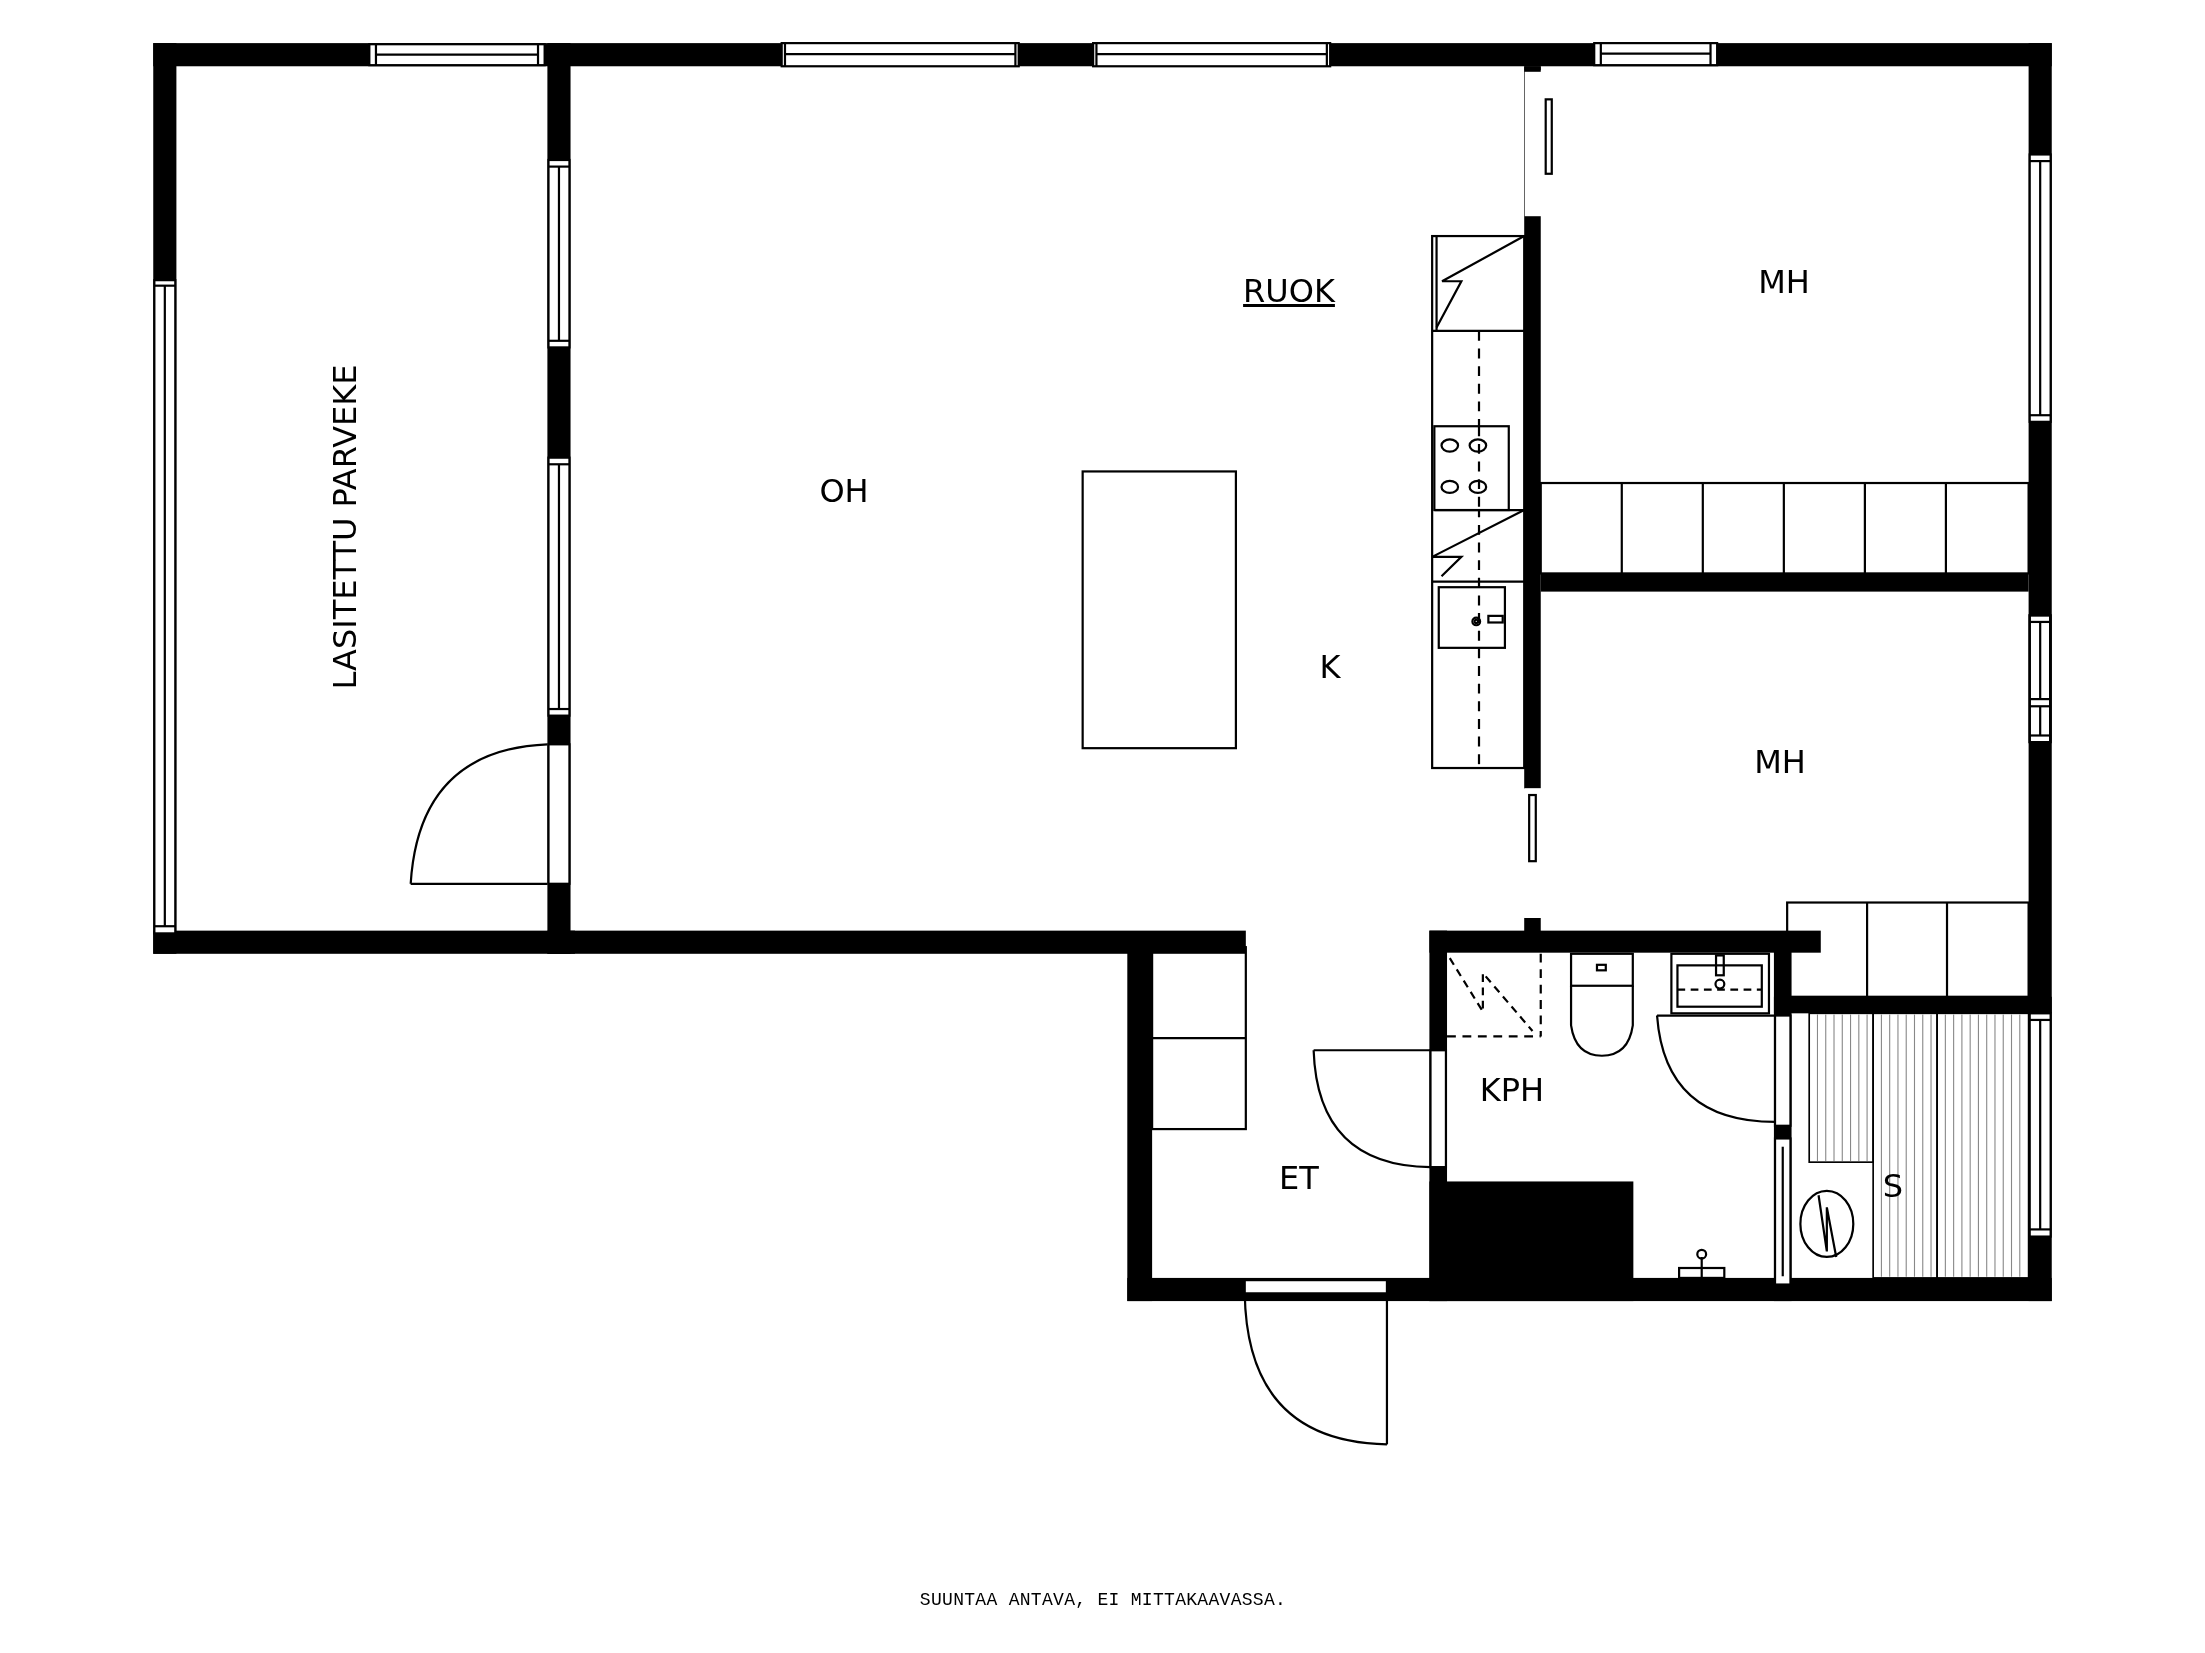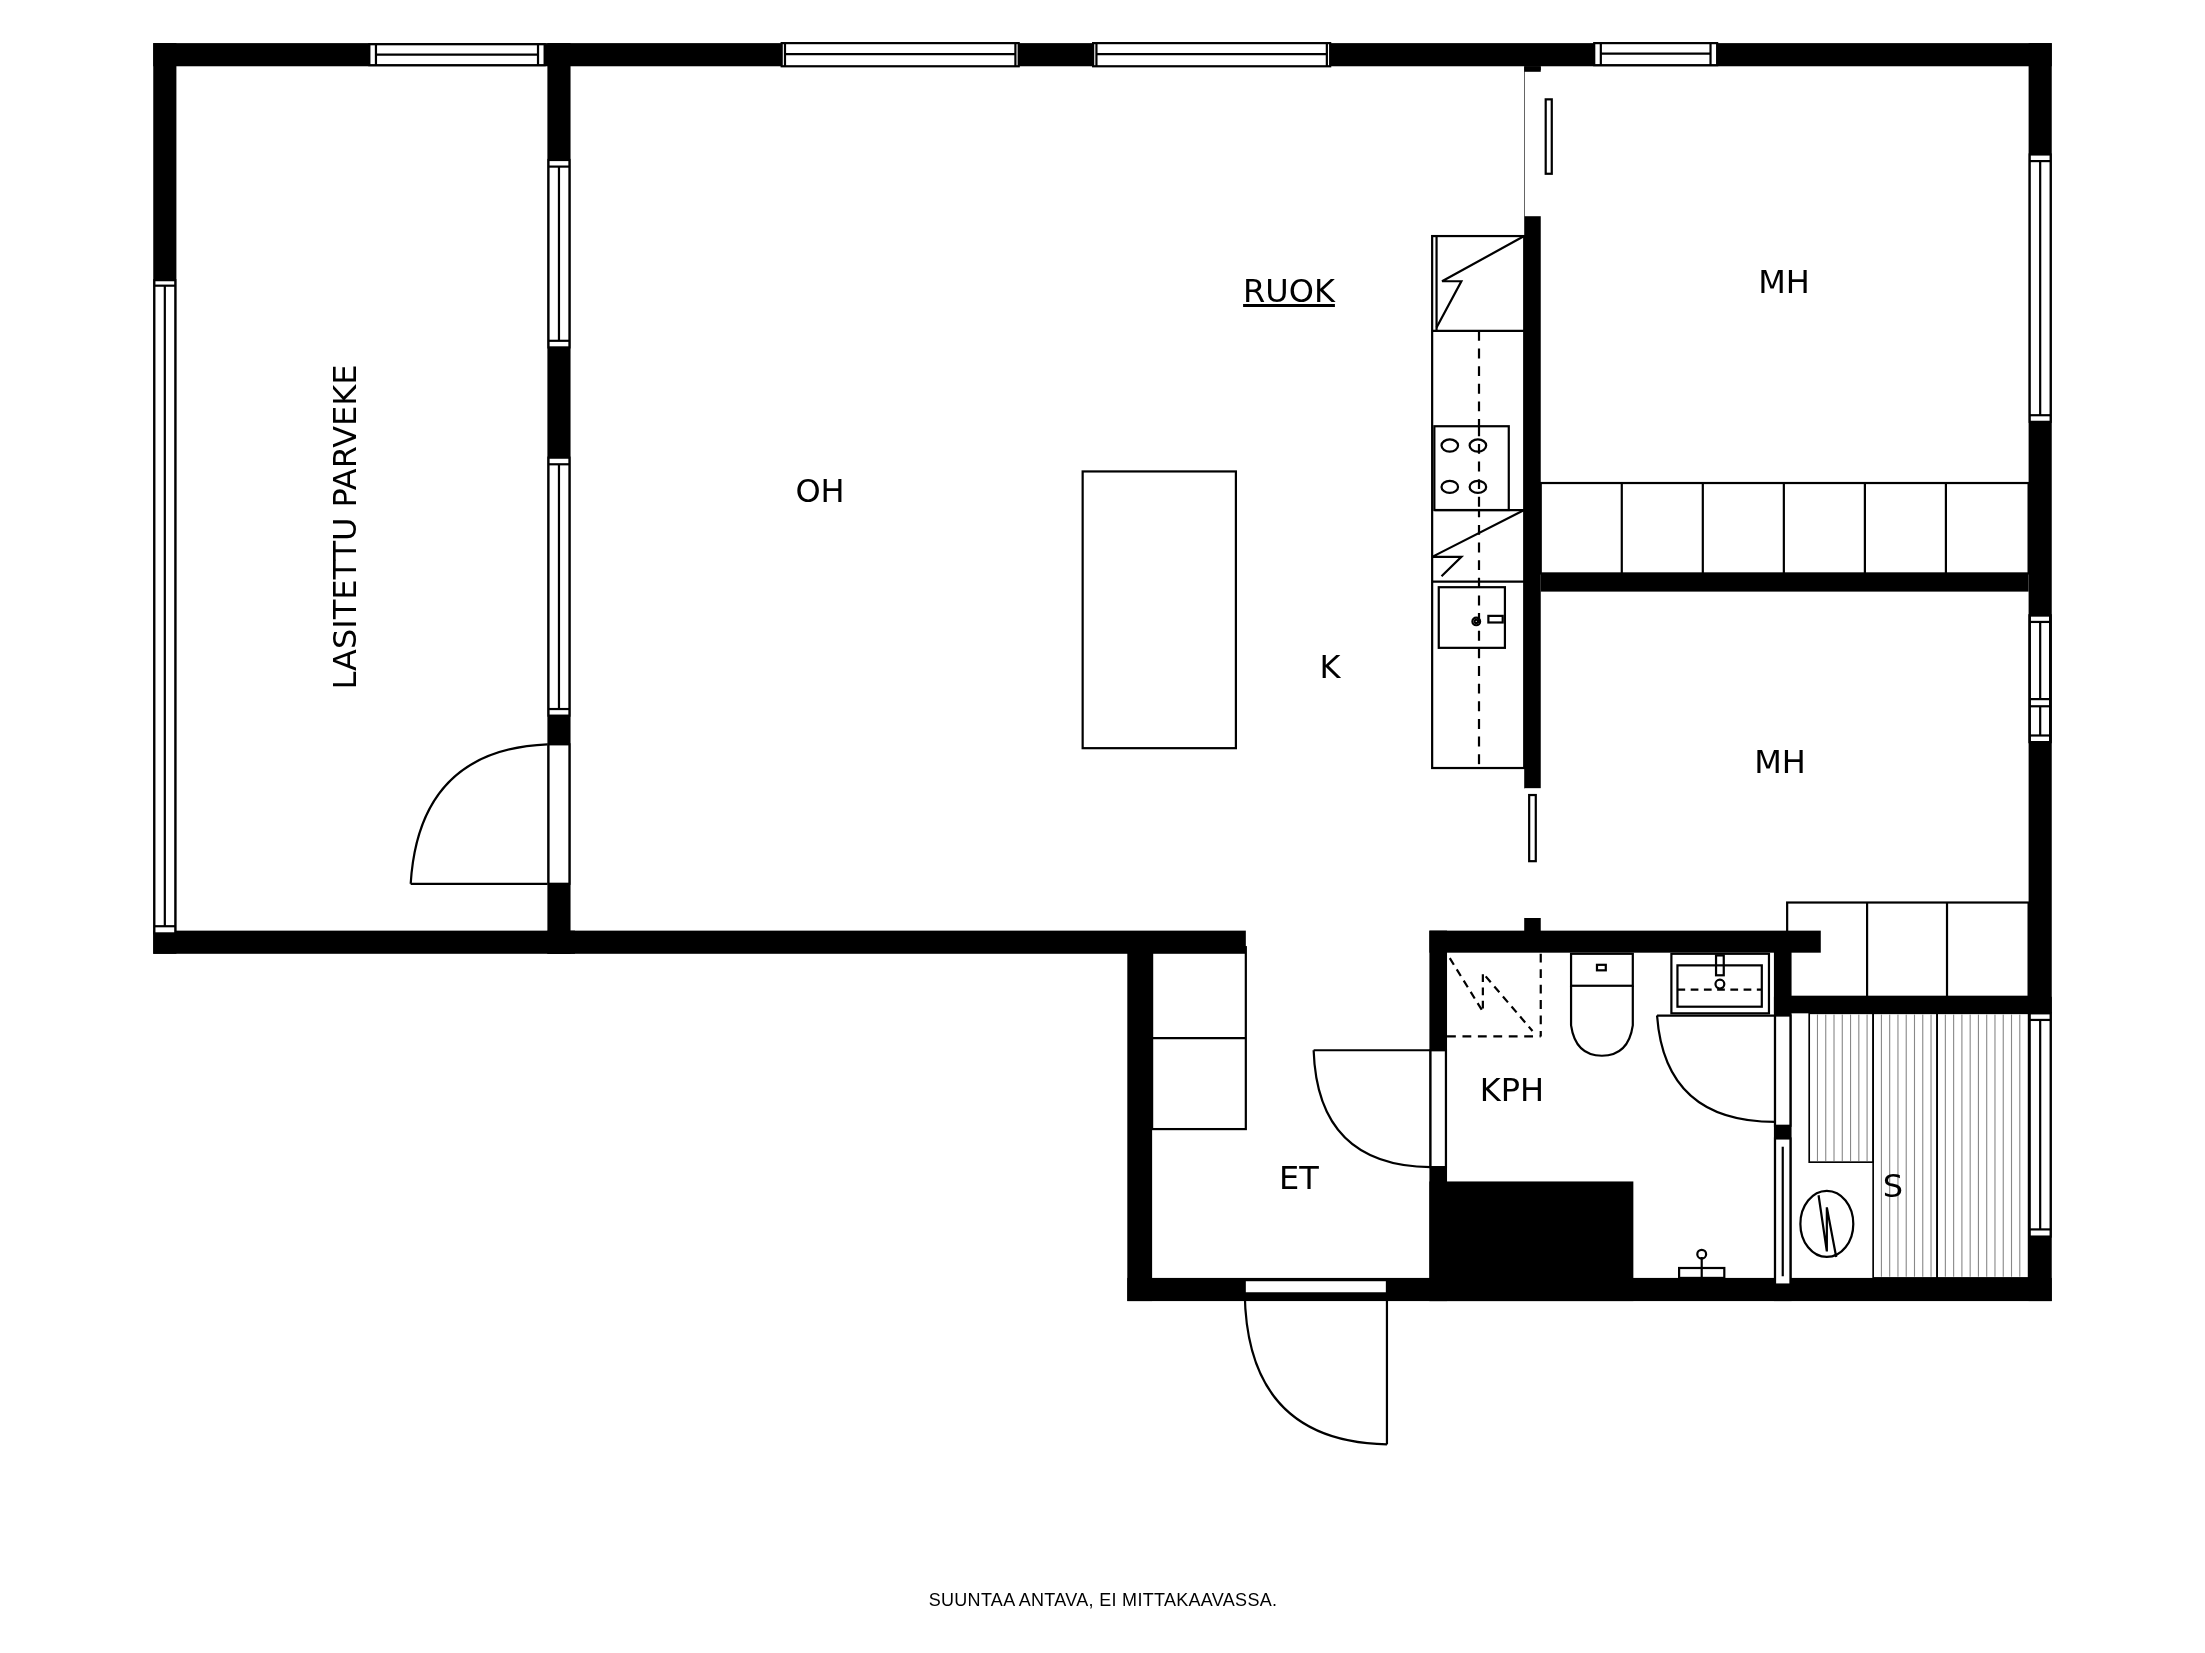--- a/index.html
+++ b/index.html
@@ -1,20 +1,20 @@
 <!DOCTYPE html>
 <html style="font-size:8.8px"><head>
 <meta charset="utf-8">
 <style>
   html, body { margin: 0; padding: 0; background: #ffffff; }
   body { width: 2205px; height: 1654px; position: relative; overflow: hidden; font-family: "DejaVu Sans", sans-serif; }
   #plan { position: absolute; left: 0; top: 0; width: 2205px; height: 1654px; }
   .room-label { position: absolute; font-family: "DejaVu Sans", sans-serif; font-size: 32px; color: #000; white-space: nowrap; transform: translate(-50%, -50%); }
   .room-label.vertical { transform: translate(-50%, -50%) rotate(-90deg); }
-  .footer-note { position: absolute; left: 1103px; top: 1600px; transform: translate(-50%, -50%); font-family: Liberation Sans, sans-serif; font-size: 18px; color: #000; letter-spacing: 0.3px; white-space: nowrap; }
+  .footer-note { position: absolute; left: 1103px; top: 1600px; transform: translate(-50%, -50%); font-family: Liberation Mono, monospace; font-size: 18px; color: #000; letter-spacing: 0.3px; white-space: nowrap; }
 </style>
 </head>
 <body>
 
 <svg id="plan" viewBox="0 0 4000 3000" xmlns="http://www.w3.org/2000/svg">
   <rect x="0" y="0" width="4000" height="3000" fill="#fff"></rect>
 
   <g fill="#000">
 
     <rect x="278" y="78" width="3444" height="42"></rect>
@@ -273,21 +273,21 @@
     </g>
 
     <g>
       <ellipse cx="3314" cy="2220" rx="48" ry="60"></ellipse>
       <polyline points="3299,2168 3314,2270 3314,2190 3331,2280"></polyline>
     </g>
   </g>
 </svg>
 
 <div class="room-label vertical" style="left:345px; top:527px;">LASITETTU PARVEKE</div>
-<div class="room-label" style="left:820px; top:491px;text-align:center;">OH</div>
+<div class="room-label" style="left:844px; top:491px;text-align:center;">OH</div>
 <div class="room-label" style="left:1289px; top:291px;text-decoration:underline;">RUOK</div>
 <div class="room-label" style="left:1330px; top:667px;">K</div>
 <div class="room-label" style="left:1784px; top:282px;">MH</div>
 <div class="room-label" style="left:1780px; top:762px;">MH</div>
 <div class="room-label" style="left:1299px; top:1170px;margin-top:8px;">ET</div>
 <div class="room-label" style="left:1512px; top:1090px;text-align:center;">KPH</div>
 <div class="room-label" style="left:1893px; top:1186px;">S</div>
 
 <div class="footer-note">SUUNTAA ANTAVA, EI MITTAKAAVASSA.</div>
 

